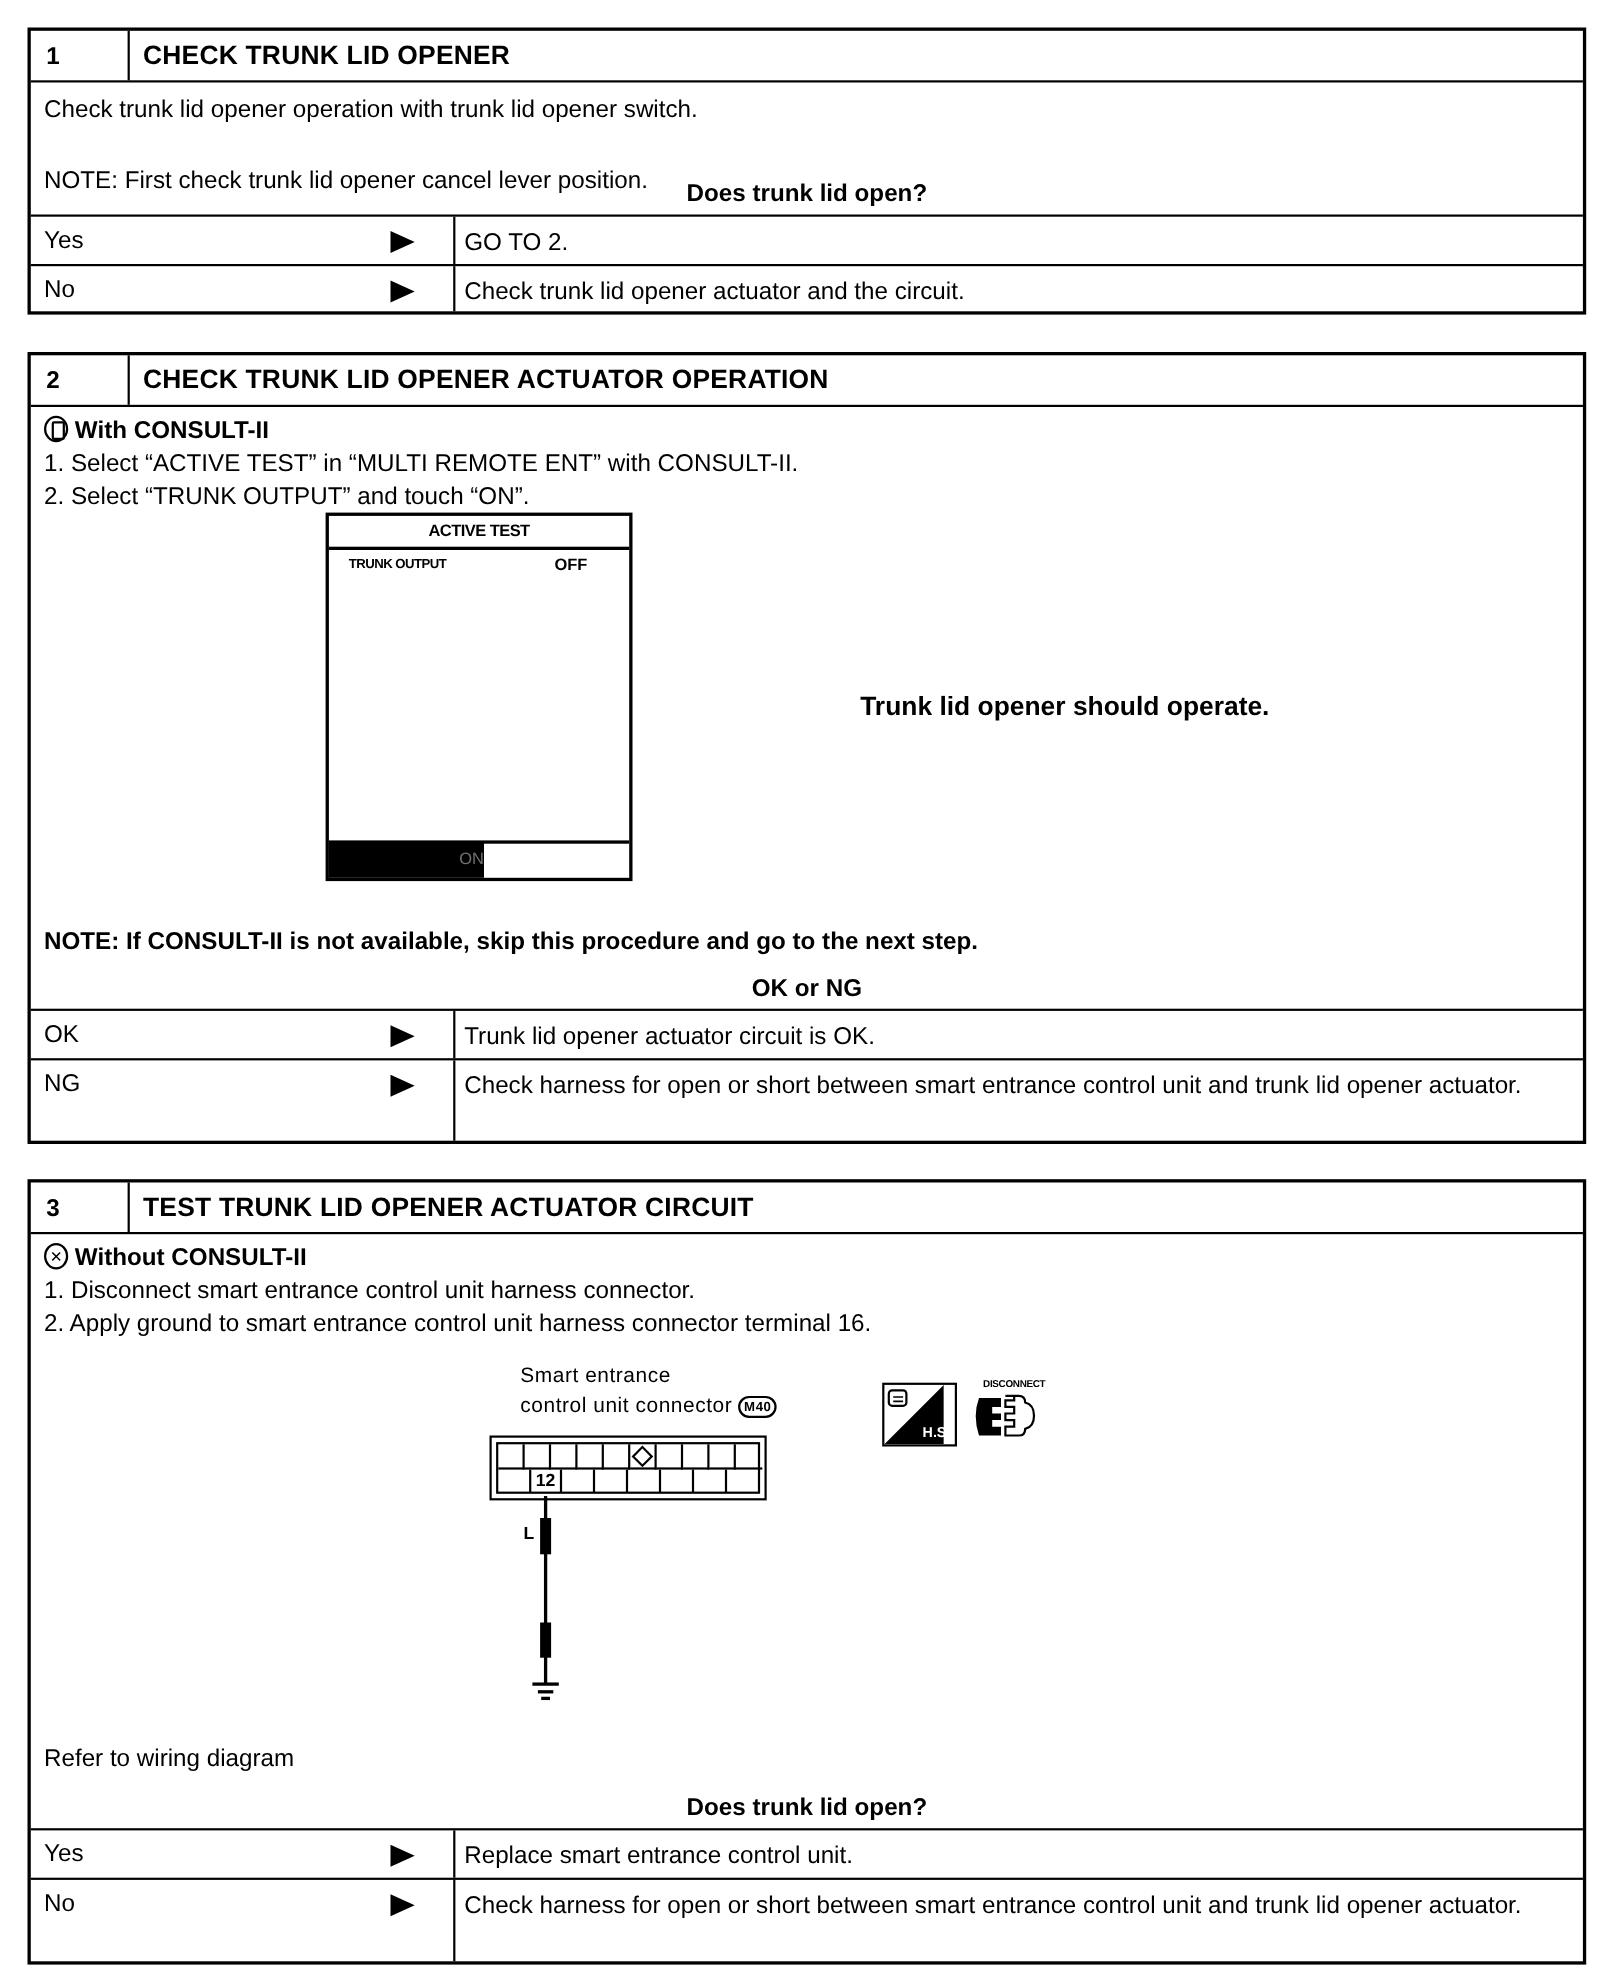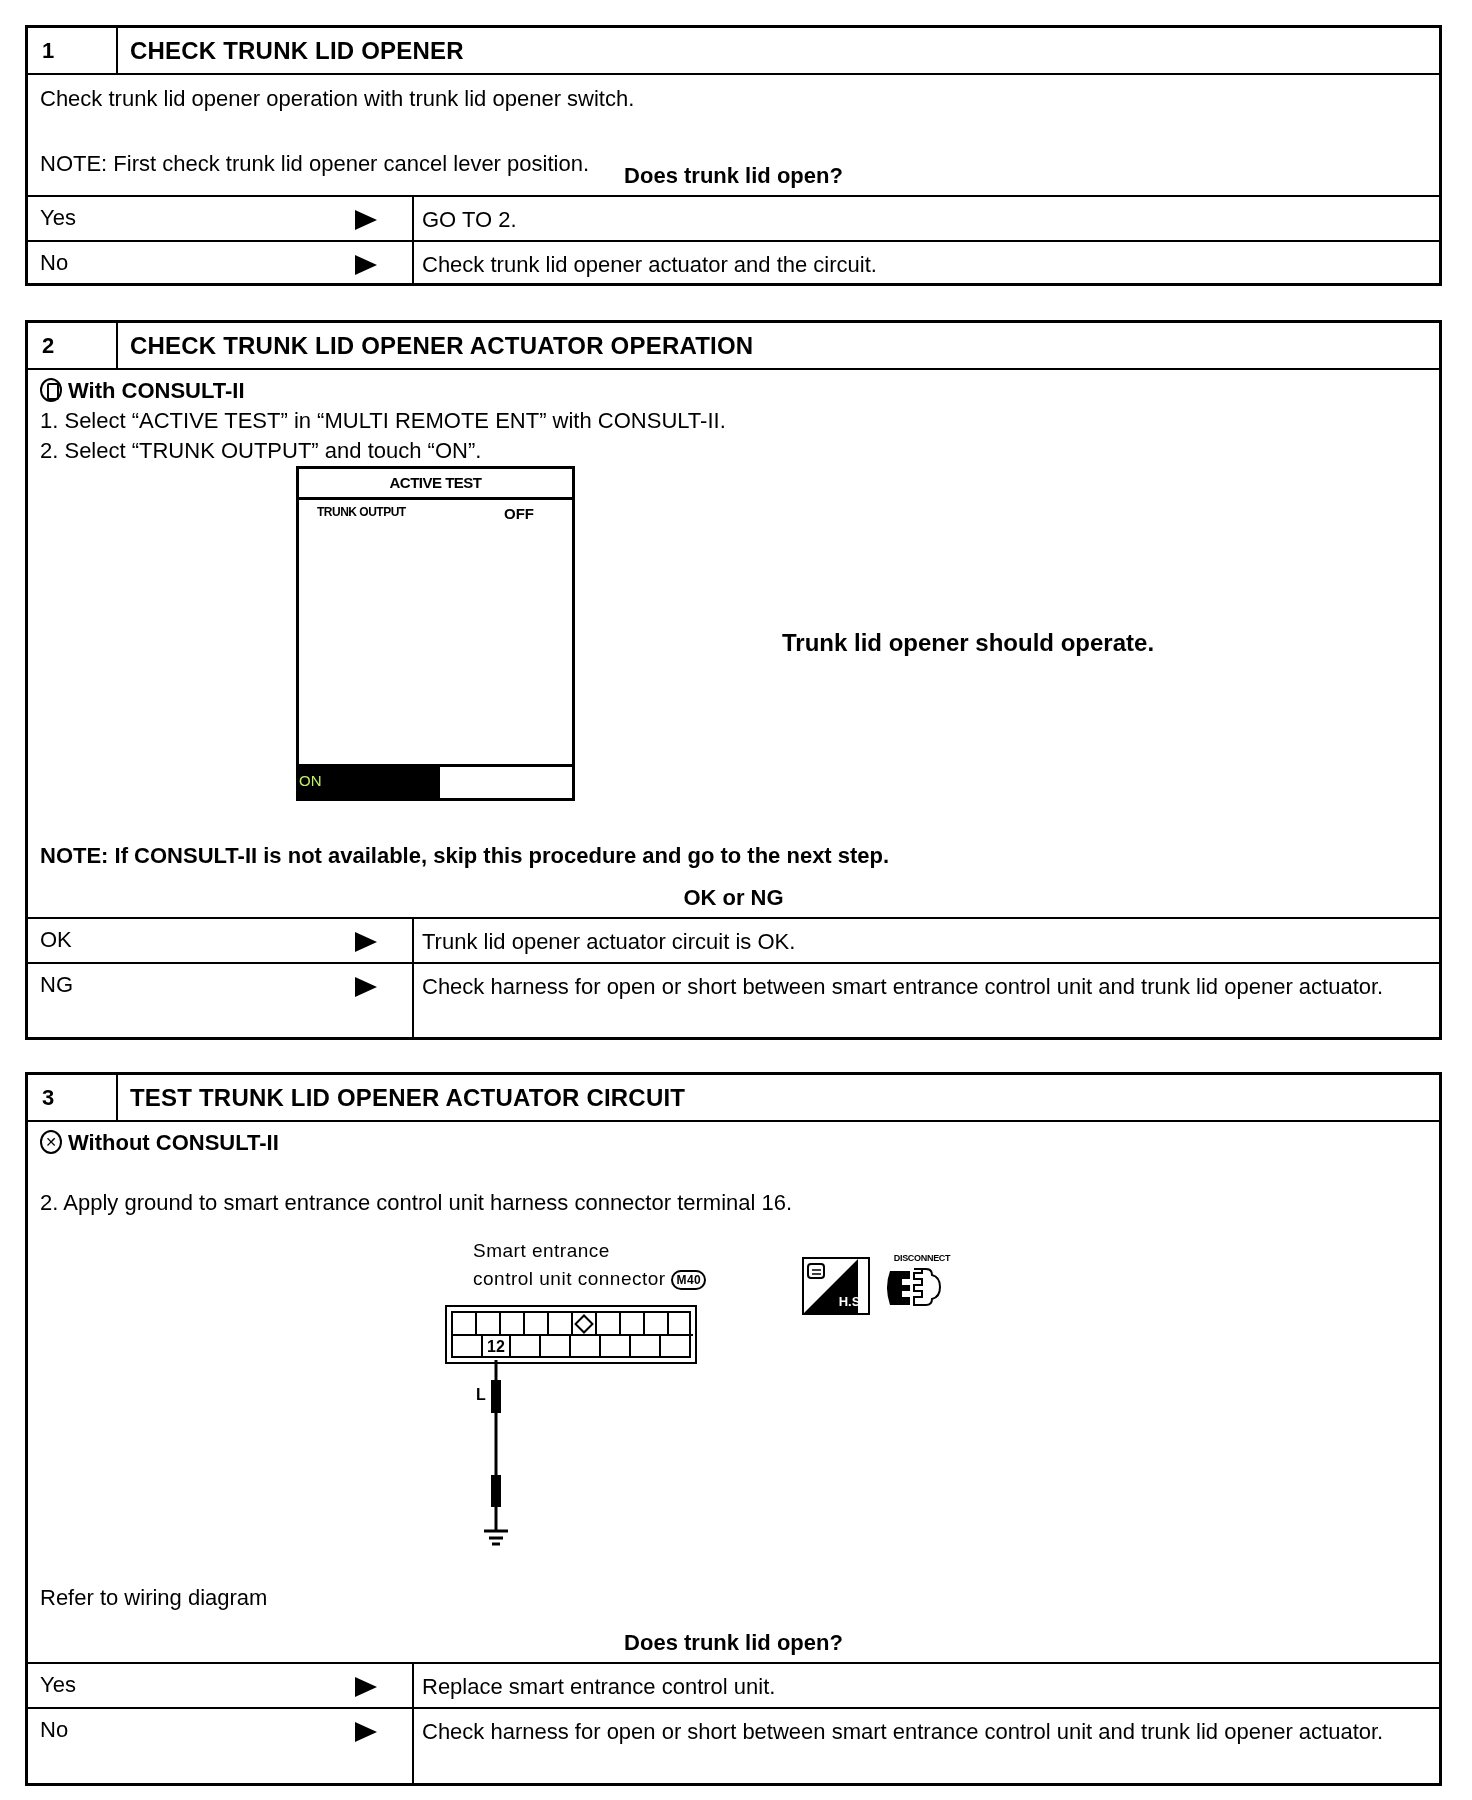--- a/index.html
+++ b/index.html
@@ -22,22 +22,22 @@
   .consult-icon { position: absolute; width: 22px; height: 24px; border: 2px solid #000; border-radius: 50%; box-sizing: border-box; }
   .consult-icon::after { content: ""; position: absolute; left: 5px; top: 3px; width: 8px; height: 13px; border: 2px solid #000; border-radius: 2px; }
   .no-consult-icon { position: absolute; width: 22px; height: 24px; border: 2px solid #000; border-radius: 50%; box-sizing: border-box;
                      font-size: 14px; font-weight: bold; text-align: center; line-height: 20px; }
   
   .screen { position: absolute; left: 296px; top: 466px; width: 279px; height: 335px; border: 3px solid #000; box-sizing: border-box; background: #fff; }
   .screen .sh { position: absolute; left: 0; right: 0; top: 0; height: 28px; border-bottom: 3px solid #000; text-align: center;
                 font-weight: bold; font-size: 15px; line-height: 28px; letter-spacing: -0.5px; }
   .screen .item { position: absolute; left: 18px; top: 36px; font-weight: bold; font-size: 12px; letter-spacing: -0.5px; }
   .screen .val { position: absolute; left: 205px; top: 36px; font-weight: bold; font-size: 15px; }
-  .screen .btn-on { position: absolute; left: 0; bottom: 0; width: 141px; height: 34px; background: #000; color: #bef264;
-                    text-align: left; line-height: 34px; font-size: 15px; margin-top: 16px; }
+  .screen .btn-on { position: absolute; left: 0; bottom: 0; width: 141px; height: 34px; background: #000; color: #737373;
+                    text-align: right; line-height: 34px; font-size: 15px; margin-top: 16px; }
   .screen .btn-blank { position: absolute; left: 141px; right: 0; bottom: 0; height: 34px; border-top: 3px solid #000; box-sizing: border-box; }
   
   .conn { position: absolute; left: 445px; top: 1305px; width: 252px; height: 59px; border: 2px solid #000; box-sizing: border-box; }
   .conn .grid { position: absolute; left: 4px; top: 4px; right: 4px; bottom: 4px; border: 2px solid #000; box-sizing: border-box; }
   .cell { position: absolute; border-right: 2px solid #000; box-sizing: border-box; font-size: 16px; font-weight: bold; text-align: center; }
   .diamond { position: absolute; left: 50%; top: 50%; width: 10px; height: 10px; border: 2px solid #000; transform: translate(-50%,-50%) rotate(45deg); }
   .badge { display: inline-block; border: 2px solid #000; border-radius: 10px; font-size: 12px; font-weight: bold; padding: 0 3px; line-height: 16px; vertical-align: middle; }
 </style>
 </head>
 <body>
@@ -100,20 +100,21 @@
   <div class="btn-blank"></div>
 </div>
 
 <div class="box" style="top:1072px;height:714px;">
   <div class="hdr">
     <div class="num">3</div>
     <div class="title">TEST TRUNK LID OPENER ACTUATOR CIRCUIT</div>
   </div>
   <span class="no-consult-icon" style="left:12px;top:55px;">✕</span>
   <div class="txt bold" style="left:40px;top:55px;">Without CONSULT-II</div>
+  <div class="txt" style="left:12px;top:85px;">1.  Disconnect smart entrance control unit harness connector.</div>
   <div class="txt" style="left:12px;top:115px;">2.  Apply ground to smart entrance control unit harness connector terminal 16.</div>
 
   <div class="txt" style="left:12px;top:510px;">Refer to wiring diagram</div>
   <div class="q" style="top:555px;">Does trunk lid open?</div>
   <div class="row" style="top:587px;height:45px;">
     <span class="lbl">Yes</span>
     <span class="arrow"></span>
     <span class="divider"></span>
     <span class="res">Replace smart entrance control unit.</span>
   </div>

